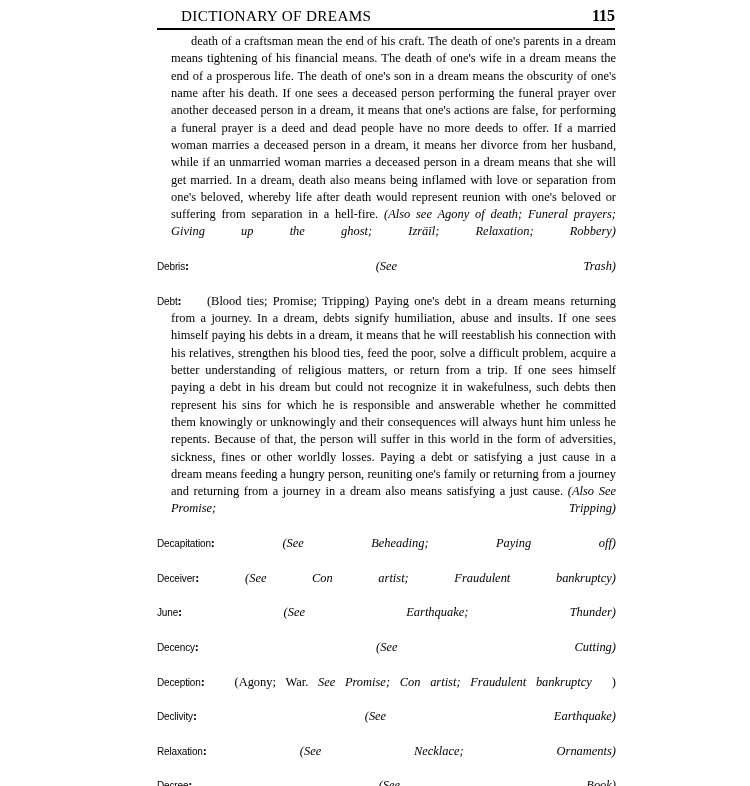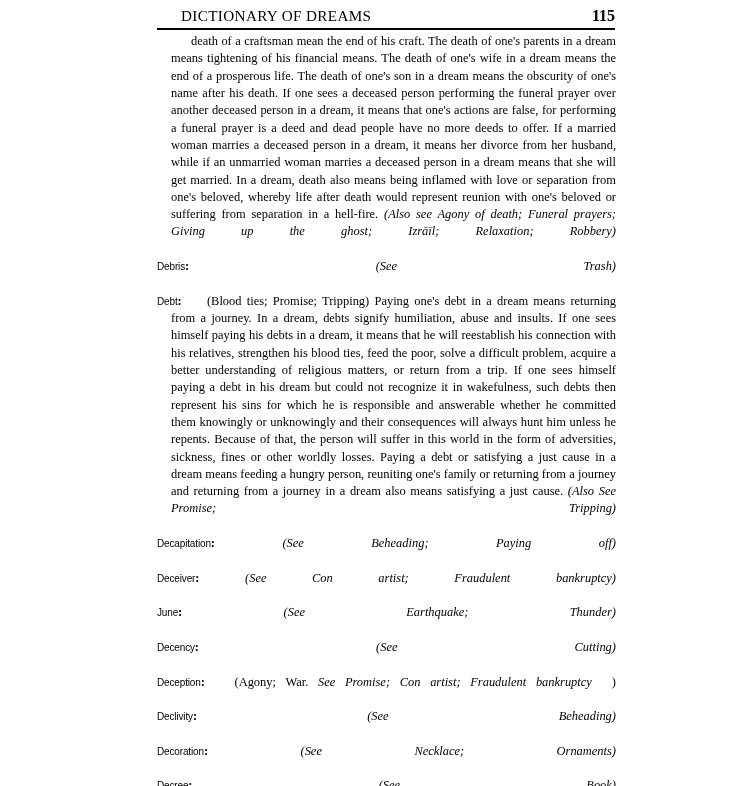--- a/index.html
+++ b/index.html
@@ -121,18 +121,18 @@
 
   <div class="column" id="entries-column">
       <p class="entry continued"><span class="ro">death of a craftsman mean the end of his craft. The death of one's parents in a dream means tightening of his financial means. The death of one's wife in a dream means the end of a prosperous life. The death of one's son in a dream means the obscurity of one's name after his death. If one sees a deceased person performing the funeral prayer over another deceased person in a dream, it means that one's actions are false, for performing a funeral prayer is a deed and dead people have no more deeds to offer. If a married woman marries a deceased person in a dream, it means her divorce from her husband, while if an unmarried woman marries a deceased person in a dream means that she will get married. In a dream, death also means being inflamed with love or separation from one's beloved, whereby life after death would represent reunion with one's beloved or suffering from separation in a hell-fire. </span><span class="it">(Also see Agony of death; Funeral prayers; Giving up the ghost; Izrāīl; Relaxation; Robbery)</span></p>
       <p class="entry"><span class="headword">Debris</span><span class="colon">: </span><span class="it">(See Trash)</span></p>
       <p class="entry"><span class="headword">Debt</span><span class="colon">: </span><span class="ro">(Blood ties; Promise; Tripping) Paying one's debt in a dream means returning from a journey. In a dream, debts signify humiliation, abuse and insults. If one sees himself paying his debts in a dream, it means that he will reestablish his connection with his relatives, strengthen his blood ties, feed the poor, solve a difficult problem, acquire a better understanding of religious matters, or return from a trip. If one sees himself paying a debt in his dream but could not recognize it in wakefulness, such debts then represent his sins for which he is responsible and answerable whether he committed them knowingly or unknowingly and their consequences will always hunt him unless he repents. Because of that, the person will suffer in this world in the form of adversities, sickness, fines or other worldly losses. Paying a debt or satisfying a just cause in a dream means feeding a hungry person, reuniting one's family or returning from a journey and returning from a journey in a dream also means satisfying a just cause. </span><span class="it">(Also See Promise; Tripping)</span></p>
       <p class="entry"><span class="headword">Decapitation</span><span class="colon">: </span><span class="it">(See Beheading; Paying off)</span></p>
       <p class="entry"><span class="headword">Deceiver</span><span class="colon">: </span><span class="it">(See Con artist; Fraudulent bankruptcy)</span></p>
       <p class="entry"><span class="headword">June</span><span class="colon">: </span><span class="it">(See Earthquake; Thunder)</span></p>
       <p class="entry"><span class="headword">Decency</span><span class="colon">: </span><span class="it">(See Cutting)</span></p>
       <p class="entry"><span class="headword">Deception</span><span class="colon">: </span><span class="ro">(Agony; War. </span><span class="it">See Promise; Con artist; Fraudulent bankruptcy</span><span class="ro">)</span></p>
-      <p class="entry"><span class="headword">Declivity</span><span class="colon">: </span><span class="it">(See Beheading)</span></p>
-      <p class="entry"><span class="headword">Decoration</span><span class="colon">: </span><span class="it">(See Necklace; Ornaments)</span></p>
+      <p class="entry"><span class="headword">Declivity</span><span class="colon">: </span><span class="it">(See Earthquake)</span></p>
+      <p class="entry"><span class="headword">Relaxation</span><span class="colon">: </span><span class="it">(See Necklace; Ornaments)</span></p>
       <p class="entry"><span class="headword">Decree</span><span class="colon">: </span><span class="it">(See Book)</span></p>
     </div>
 
 </div>
 
 </body></html>

